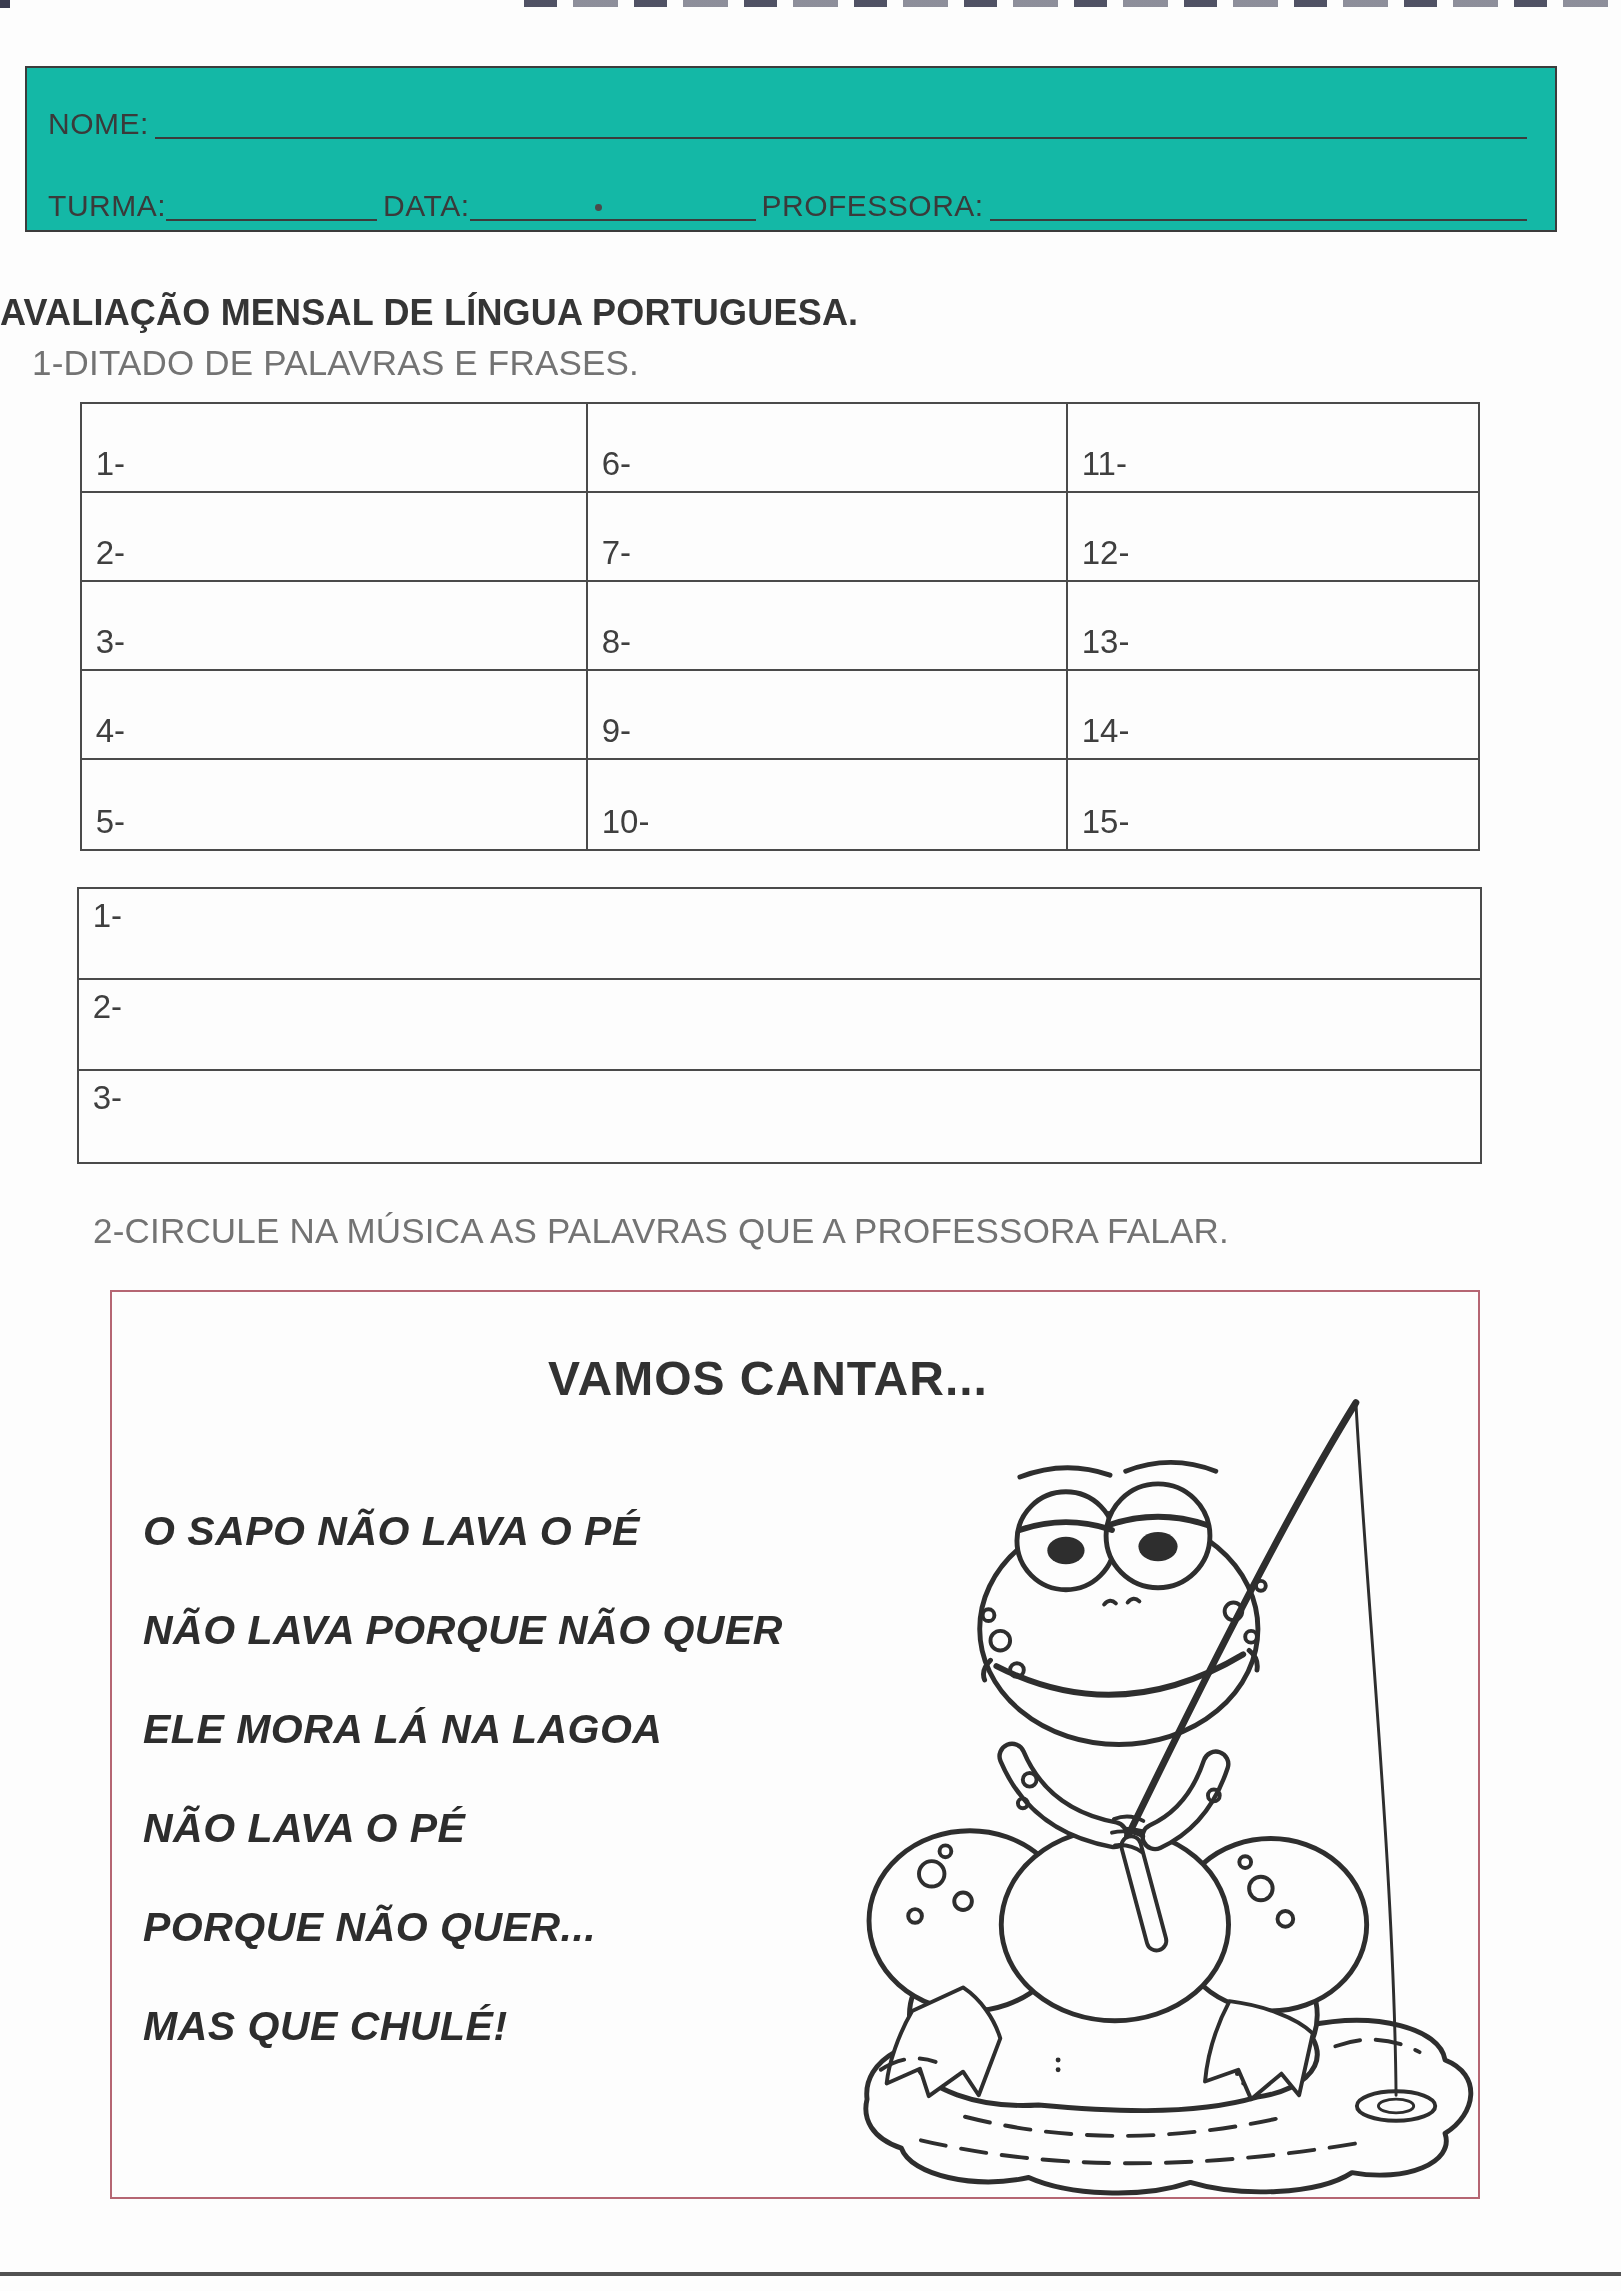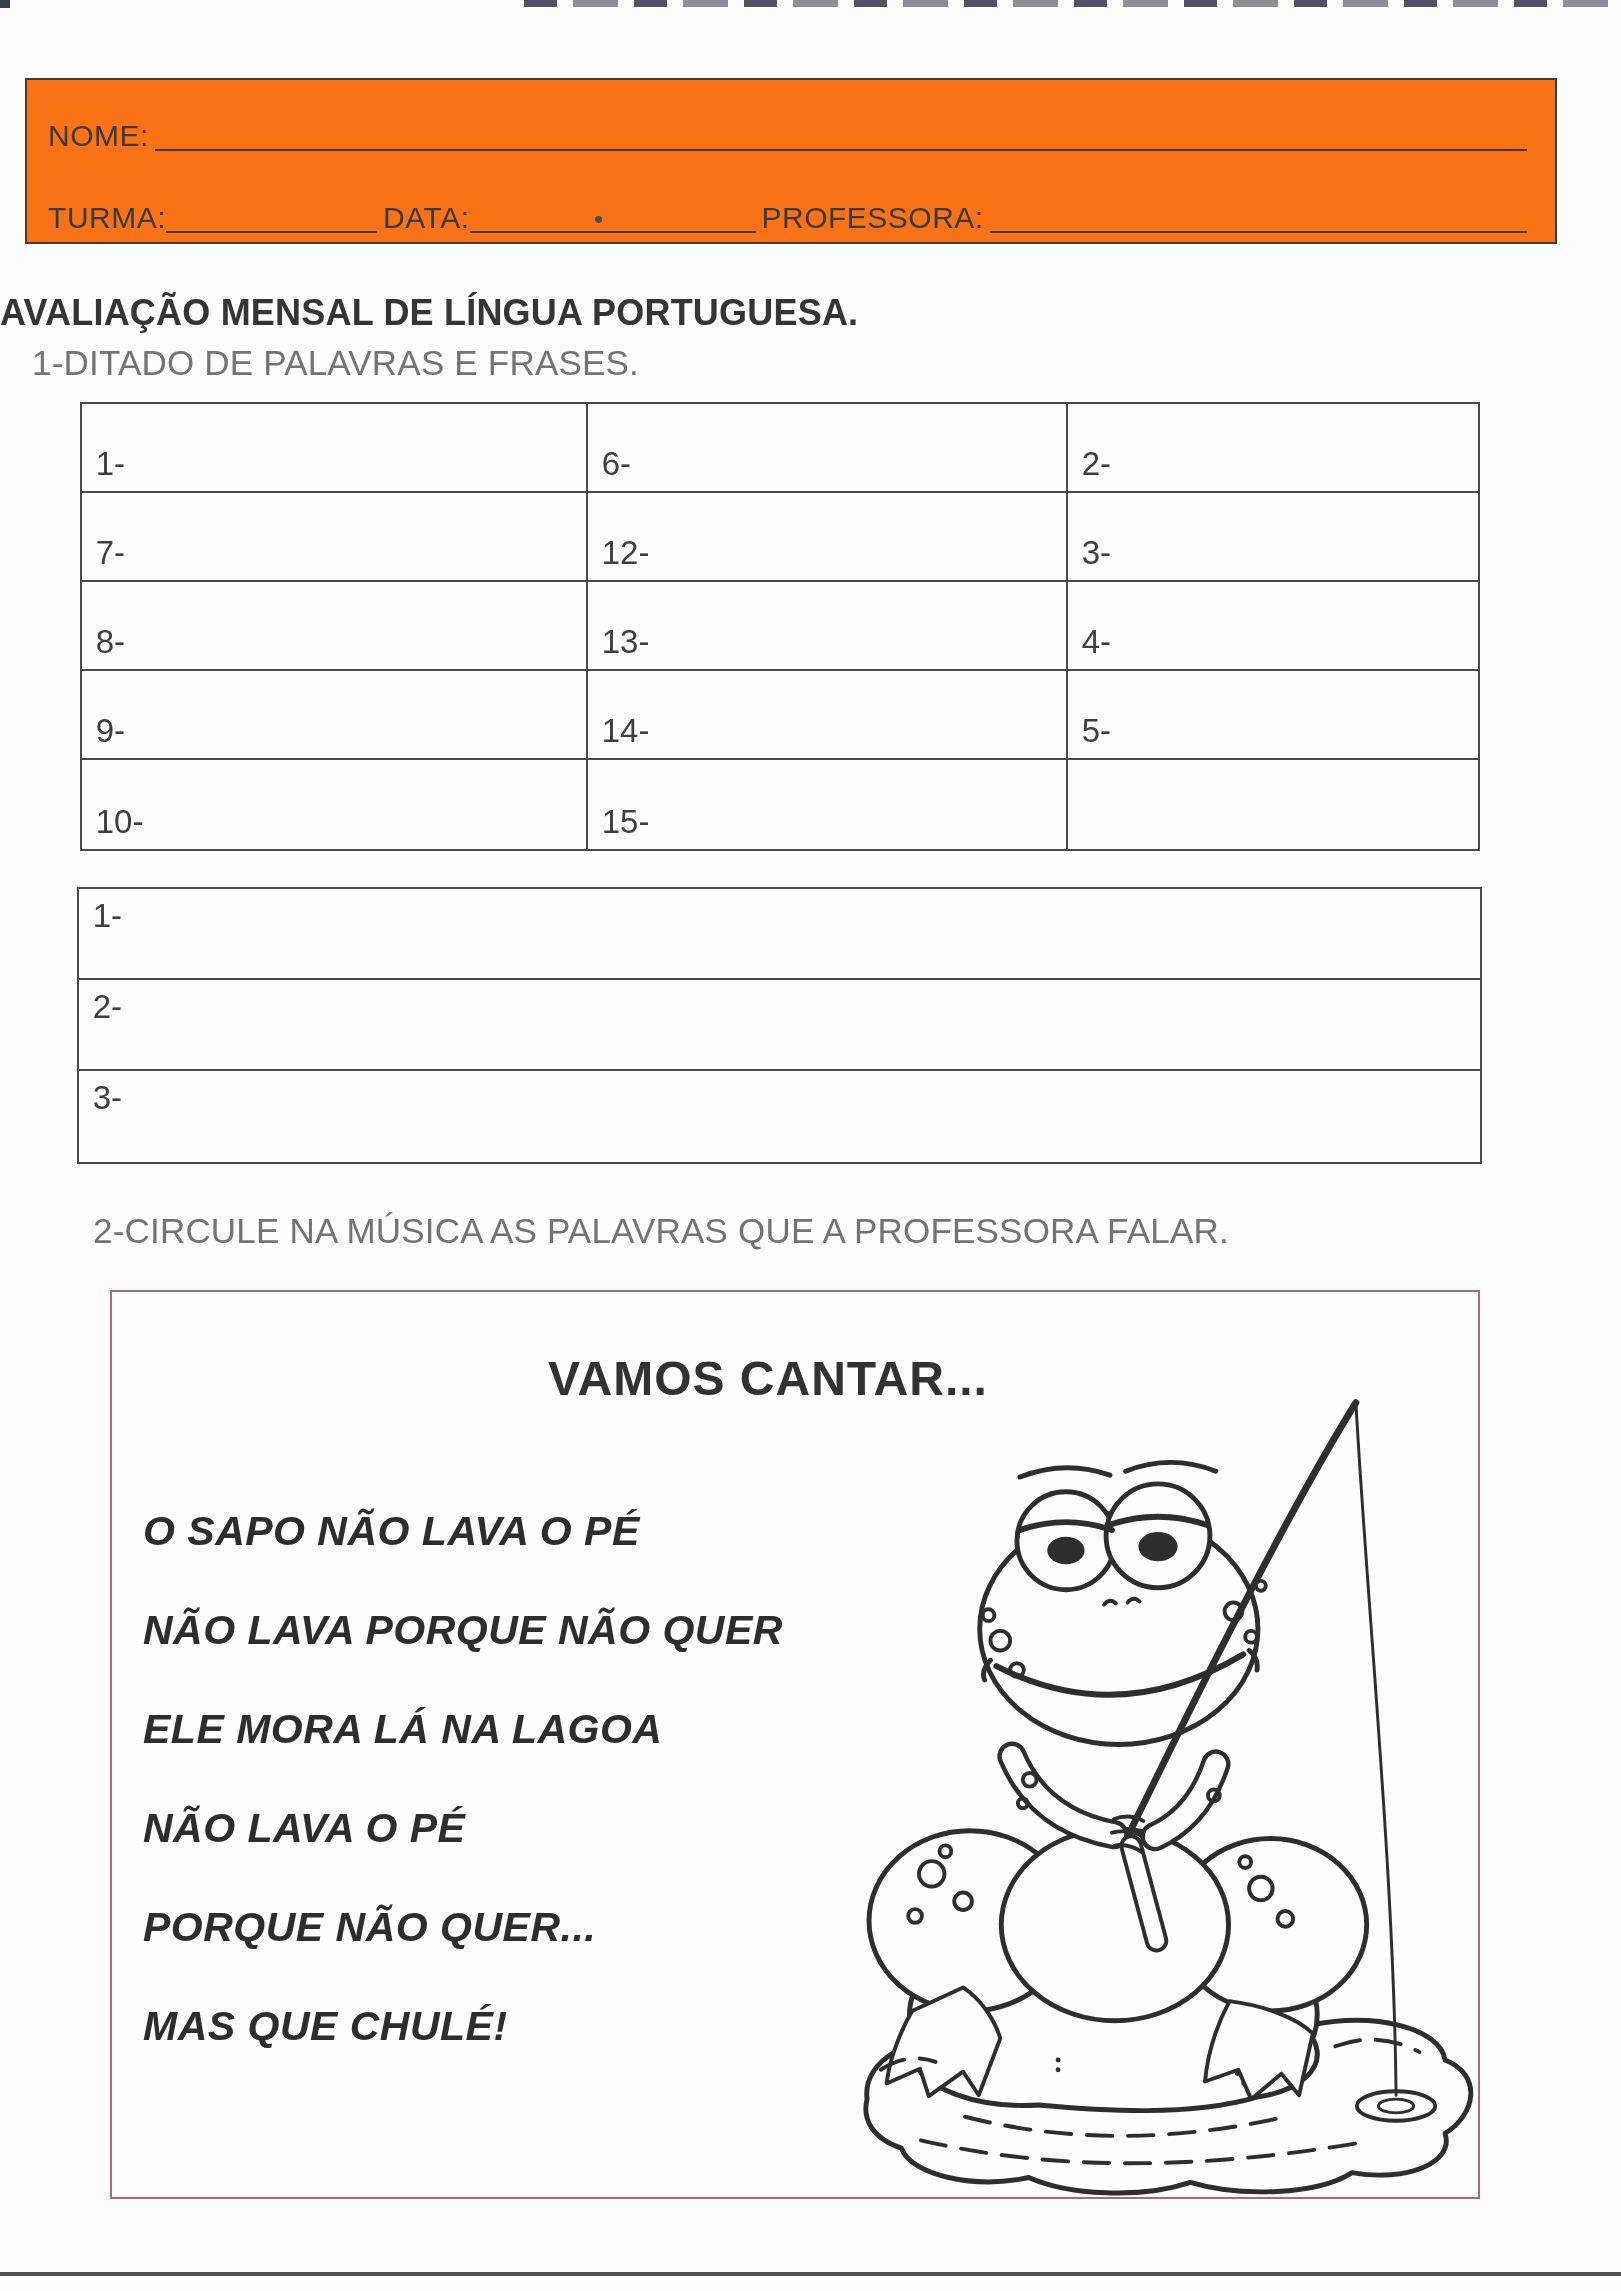--- a/index.html
+++ b/index.html
@@ -13,22 +13,22 @@
     position:absolute; top:0; left:524px; width:1097px; height:6.9px;
     background:repeating-linear-gradient(90deg,
       rgba(50,52,74,.85) 0 33px, rgba(50,52,74,0) 33px 49px,
       rgba(50,52,74,.55) 49px 94px, rgba(50,52,74,0) 94px 110px);
   }
   .scan-chip-topleft { position:absolute; top:0; left:0; width:9.8px; height:7.8px; background:#3a3c50; }
   .scan-line-bottom { position:absolute; top:2272px; left:0; width:1621px; height:3.9px; background:#525252; }
 
   
   .header-box {
-    position:absolute; left:24.5px; top:78px; width:1528px; height:162px;
-    border:2.9px solid #3c3c3c; background:#f97316;
+    position:absolute; left:24.5px; top:66px; width:1528px; height:162px;
+    border:2.9px solid #3c3c3c; background:#14b8a6;
   }
   .hrow { position:absolute; left:21.6px; right:27.4px; display:flex; align-items:flex-end; }
   .hrow1 { top:23.5px; height:47px; }
   .hrow2 { top:106px; height:47px; }
   .hlabel { font-size:30px; line-height:1; letter-spacing:0.5px; white-space:nowrap; }
   .hline { border-bottom:2.9px solid #3c3c3c; height:9.8px; }
   .grow { flex:1; }
   .w215 { width:211px; }
   .w292 { width:286px; position:relative; }
   .stray-dot { position:absolute; left:44%; bottom:7.8px; width:6.9px; height:6.9px; border-radius:50%; background:#4a4a4a; }
@@ -109,20 +109,21 @@
       <div class="hline grow ml"></div>
     </div>
   </div>
 
   <div class="exam-title">AVALIAÇÃO MENSAL DE LÍNGUA PORTUGUESA.</div>
   <div class="sec-heading sec1-heading">1-DITADO DE PALAVRAS E FRASES.</div>
 
   <div class="word-table">
     <div class="wcell">1-</div>
     <div class="wcell">6-</div>
+    <div class="wcell">11-</div>
     <div class="wcell">2-</div>
     <div class="wcell">7-</div>
     <div class="wcell">12-</div>
     <div class="wcell">3-</div>
     <div class="wcell">8-</div>
     <div class="wcell">13-</div>
     <div class="wcell">4-</div>
     <div class="wcell">9-</div>
     <div class="wcell">14-</div>
     <div class="wcell">5-</div>

